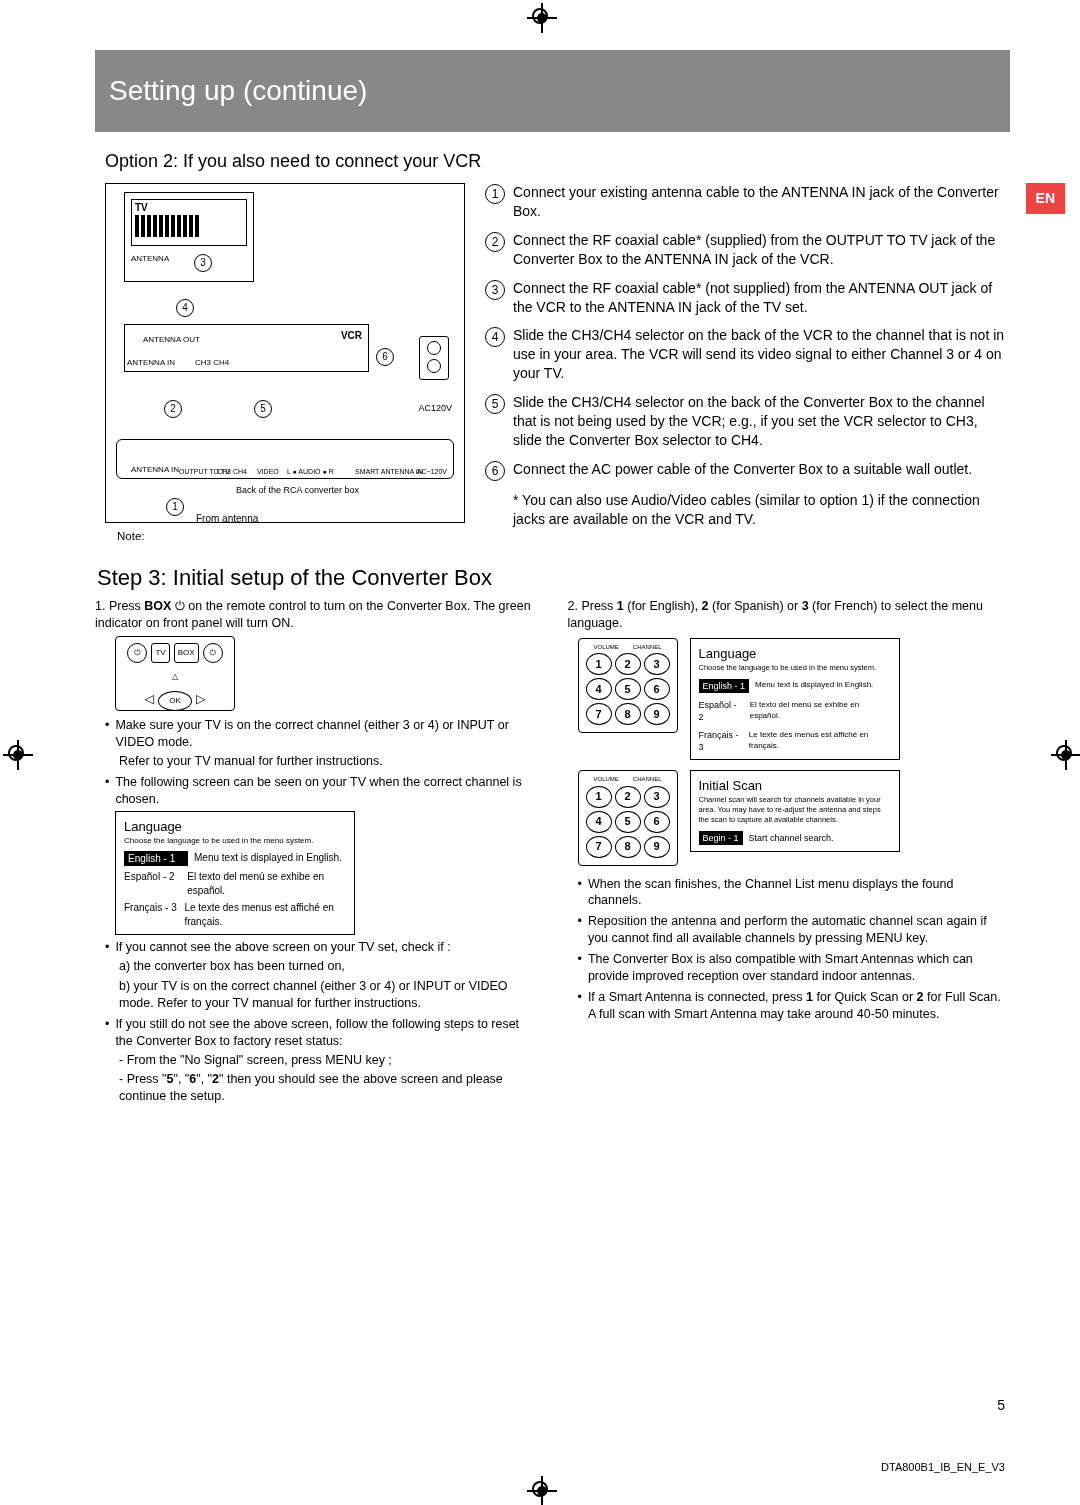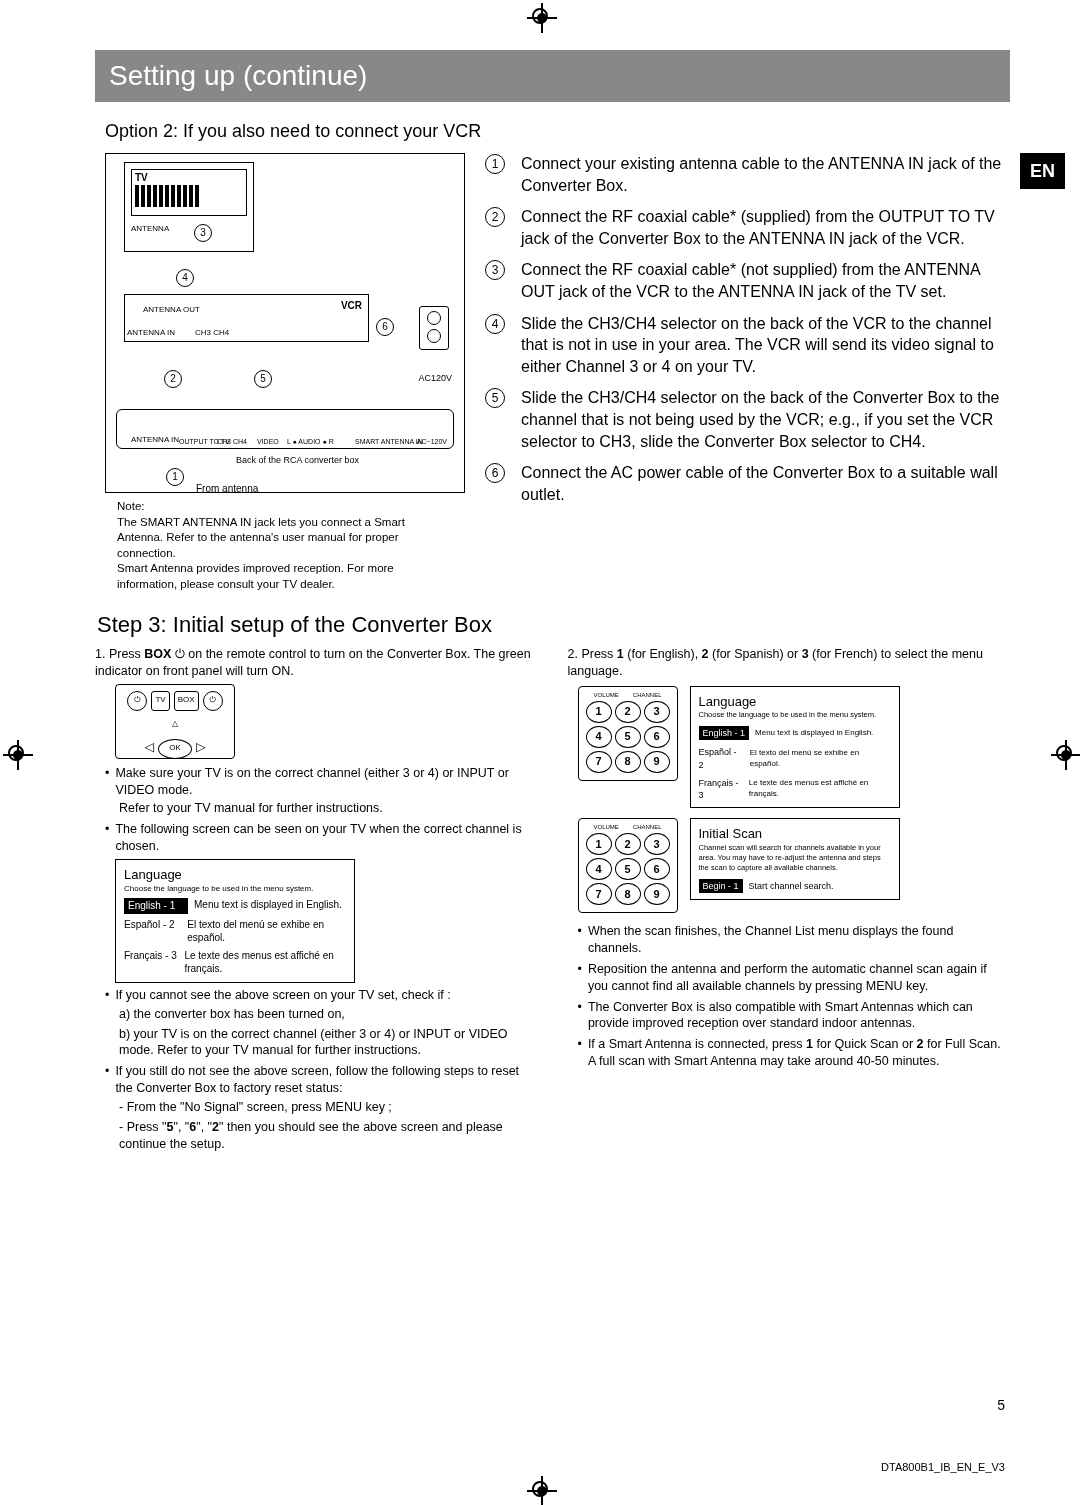--- a/index.html
+++ b/index.html
@@ -10,48 +10,48 @@
     width: 1080px;
     height: 1505px;
     position: relative;
     padding: 50px 70px 40px 95px;
     font-size: 13px;
     line-height: 1.35;
   }
   .title-bar {
     background: #888;
     color: #fff;
-    padding: 7px 14px;
+    padding: 22px 14px;
     font-size: 28px;
     margin-bottom: 17px;
   }
   .option-title {
     font-size: 18px;
     margin: 8px 0 10px 10px;
   }
   .two-col { display: flex; gap: 10px; }
   .left-col { width: 380px; }
   .right-col { flex: 1; position: relative; }
   .en-badge {
     position: absolute;
     right: -55px;
     top: 0;
-    background: #000000;
+    background: #ef4444;
     color: #fff;
     font-weight: bold;
     padding: 6px 10px;
-    font-size: 18px;
+    font-size: 14px;
   }
   .num-row { display: flex; gap: 8px; margin-bottom: 10px; }
   .circ-num {
     width: 20px; height: 20px; border: 1.5px solid #000; border-radius: 50%;
     display: flex; align-items: center; justify-content: center;
     font-size: 12px; flex-shrink: 0; margin-top: 1px;
   }
-  .num-text { flex: 1; font-size: 16px; margin-left: 8px; }
+  .num-text { flex: 1; font-size: 14px; }
   .step3-title { font-size: 22px; margin: 18px 0 6px 2px; }
   .two-col2 { display: flex; gap: 30px; }
   .colA, .colB { flex: 1; font-size: 12.5px; }
   .bul { display: flex; gap: 6px; margin: 4px 0 2px 10px; }
   .sub { margin-left: 24px; margin-bottom: 3px; }
   .diagram-box {
     border: 1px solid #000;
     width: 360px;
     height: 340px;
     margin-left: 10px;
@@ -195,22 +195,20 @@
         <span class="caption tiny" style="left:238px; bottom:2px;">SMART ANTENNA IN</span>
         <span class="caption tiny" style="right:6px; bottom:2px;">AC~120V</span>
       </div>
       <span class="caption" style="left:130px; top:300px; font-size:9px;">Back of the RCA converter box</span>
       <div class="d-circ" style="left:60px; top:314px;">1</div>
       <span class="caption" style="left:90px; top:328px; font-size:10px;">From antenna</span>
     </div>
 
     <div class="note-box">
       <span class="nt">Note:</span><br>
-      <span style="white-space:pre-line;">The SMART ANTENNA IN jack lets you connect a Smart Antenna.  Refer to the antenna's user manual for proper connection.
-Smart Antenna provides improved reception. For more information, please consult your TV dealer.</span>
     </div>
   </div>
 
   <div class="right-col">
     <div class="en-badge">EN</div>
     <div class="num-row">
         <div class="circ-num">1</div>
         <div class="num-text">Connect your existing antenna cable to the ANTENNA IN jack of the Converter Box.</div>
       </div>
     <div class="num-row">
@@ -225,20 +223,24 @@
         <div class="circ-num">4</div>
         <div class="num-text">Slide the CH3/CH4 selector on the back of the VCR to the channel that is not in use in your area. The VCR will send its video signal to either Channel 3 or 4 on your TV.</div>
       </div>
     <div class="num-row">
         <div class="circ-num">5</div>
         <div class="num-text">Slide the CH3/CH4 selector on the back of the Converter Box to the channel that is not being used by the VCR; e.g., if you set the VCR selector to CH3, slide the Converter Box selector to CH4.</div>
       </div>
     <div class="num-row">
         <div class="circ-num">6</div>
         <div class="num-text">Connect the AC power cable of the Converter Box to a suitable wall outlet.</div>
+      </div>
+    <div class="num-row">
+        <div style="width:20px;flex-shrink:0;"></div>
+        <div class="num-text">* You can also use Audio/Video cables (similar to option 1) if the connection jacks are available on the VCR and TV.</div>
       </div>
   </div>
 </div>
 
 <div class="step3-title">Step 3: Initial setup of the Converter Box</div>
 
 <div class="two-col2">
   <div class="colA">
     <div>
       <span>1.   Press  </span><b>BOX</b><span>  ⏻ on the remote control to turn on the Converter Box.  The green indicator on front panel will turn ON.</span>

